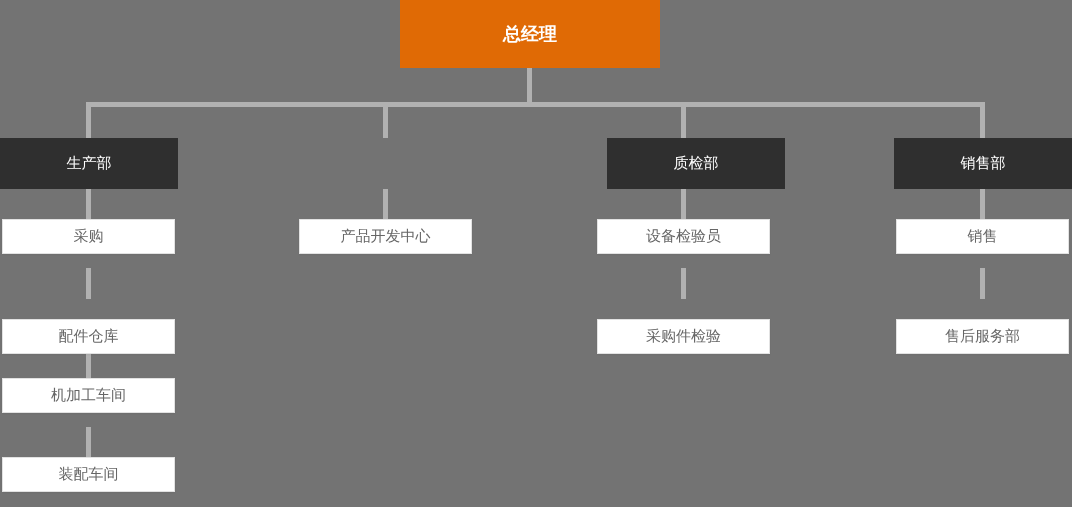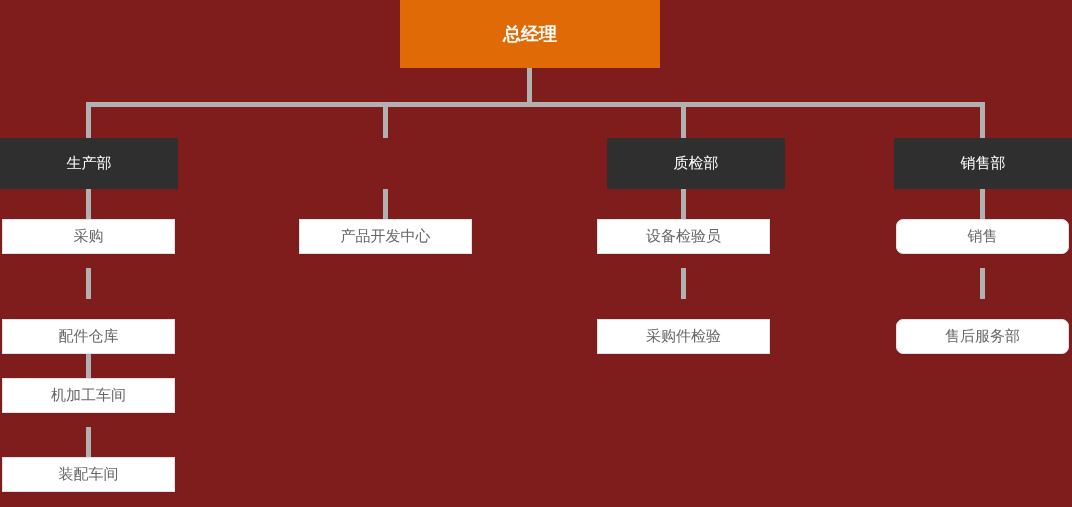--- a/index.html
+++ b/index.html
@@ -1,21 +1,21 @@
 <!DOCTYPE html>
 <html><head>
 <meta charset="utf-8">
 <title>Organization Chart</title>
 <style>
   html, body { margin: 0; padding: 0; background: #ffffff; }
   .canvas {
     position: relative;
     width: 1072px;
     height: 507px;
-    background: #7f1d1d;
+    background: #737373;
     overflow: hidden;
     font-family: "Liberation Sans", "DejaVu Sans", sans-serif;
   }
   .node {
     position: absolute;
     box-sizing: border-box;
     display: flex;
     align-items: center;
     justify-content: center;
     text-align: center;
@@ -42,21 +42,21 @@
     box-shadow: 0 1px 2px rgba(0,0,0,0.05);
     color: #666666;
     font-size: 15px;
   }
   .vline { position: absolute; width: 5px; background: #b1b1b1; }
   .hline { position: absolute; height: 5px; background: #b1b1b1; }
   
   .hc1 { left: 0; }    .cc1 { left: 2px; }
   .hc2 { left: 297px; }.cc2 { left: 299px; }
   .hc3 { left: 595px; margin-left: 12px; }.cc3 { left: 597px; }
-  .hc4 { left: 894px; }.cc4 { left: 896px; border-radius: 7px; }
+  .hc4 { left: 894px; }.cc4 { left: 896px; }
   .vx1 { left: 86px; } .vx2 { left: 383px; } .vx3 { left: 681px; } .vx4 { left: 980px; }
   
   .r1 { top: 219px; } .r2 { top: 299px; margin-top: 20px; } .r3 { top: 378px; } .r4 { top: 457px; }
   .g0 { top: 189px; height: 30px; } 
   .g1 { top: 268px; height: 31px; } 
   .g2 { top: 348px; height: 30px; } 
   .g3 { top: 427px; height: 30px; } 
   .drop { top: 102px; height: 36px; } 
 </style>
 </head>

